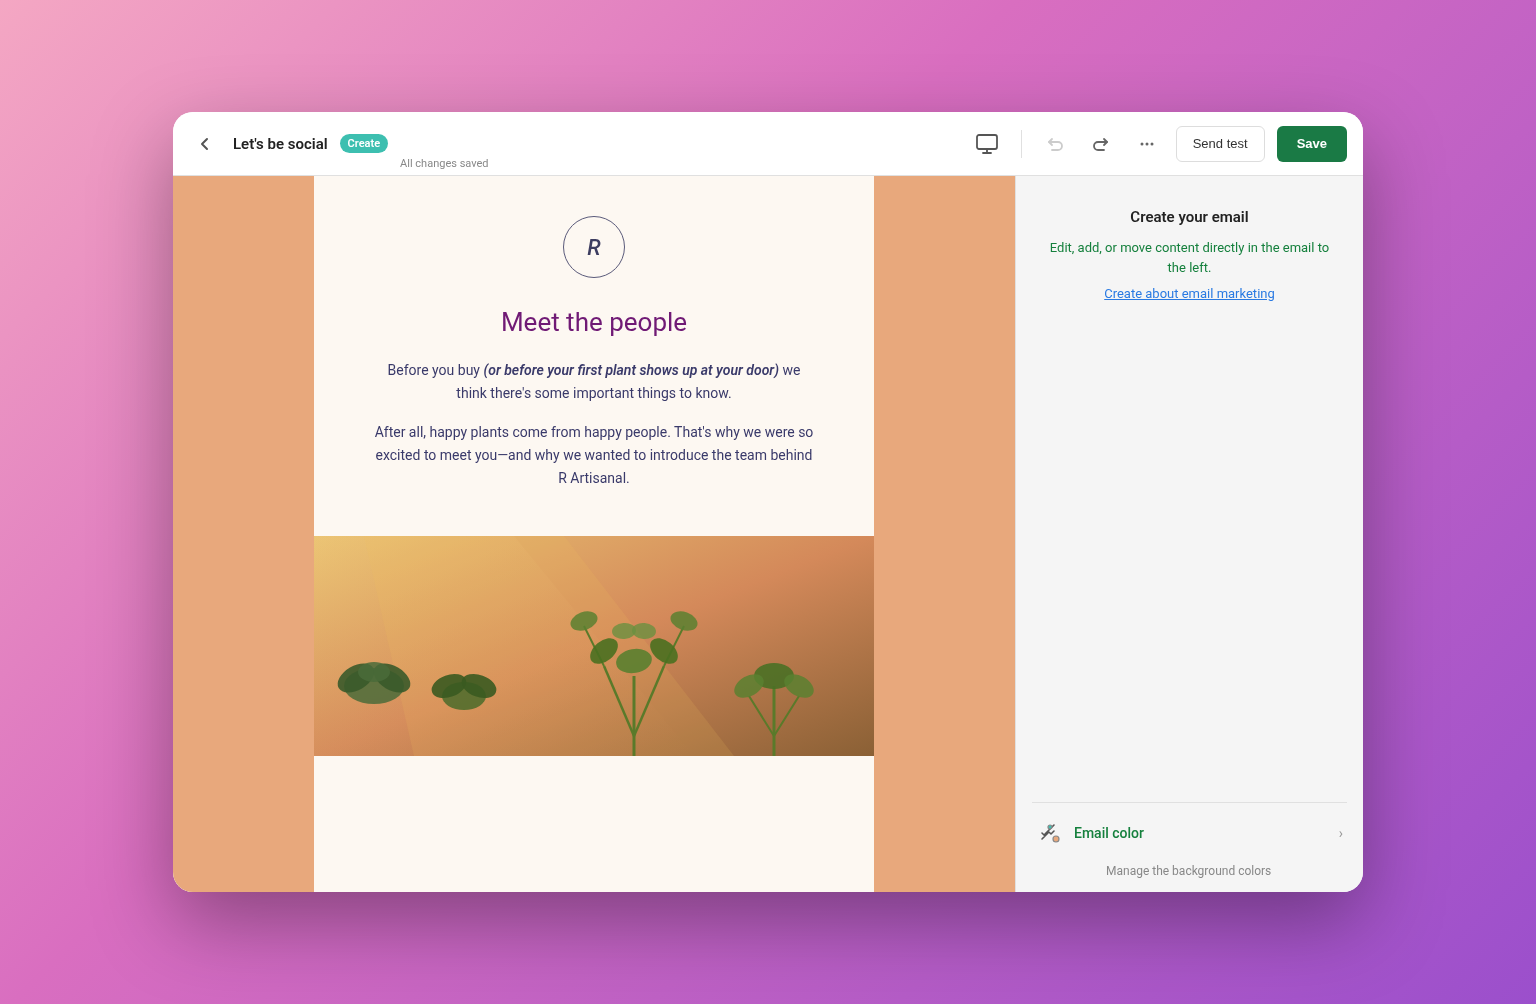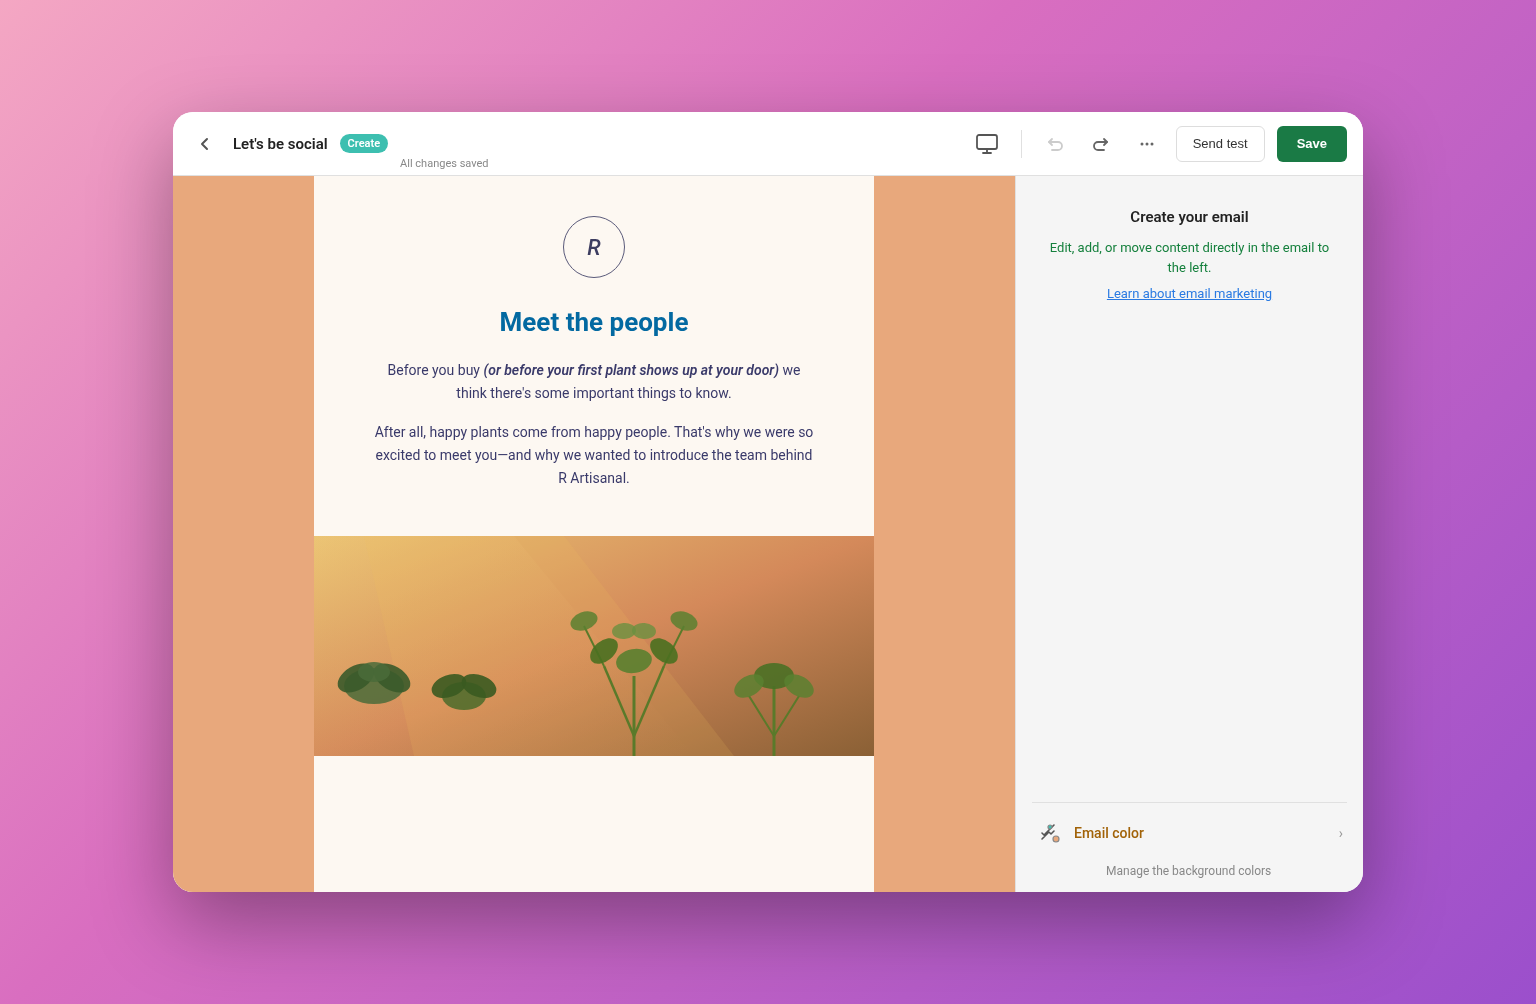--- a/index.html
+++ b/index.html
@@ -192,23 +192,23 @@
 
     .brand-logo-letter {
       font-size: 22px;
       font-weight: 500;
       color: #3d3d60;
       font-style: italic;
     }
 
     .email-headline {
       text-align: left;
-      color: #0369a1;
+      color: #701a75;
       font-size: 26px;
-      font-weight: 700;
+      font-weight: 400;
       line-height: 1.25;
       margin-bottom: 20px;
     }
 
     .email-body-text {
       text-align: center;
       color: #3a3a6a;
       font-size: 14px;
       line-height: 1.65;
       padding: 0 40px;
@@ -294,21 +294,21 @@
       align-items: center;
       justify-content: center;
       font-size: 18px;
       color: #555;
     }
 
     .email-color-label {
       flex: 1;
       font-size: 14px;
       font-weight: 500;
-      color: #a16207;
+      color: #15803d;
     }
 
     .chevron-right {
       font-size: 14px;
       color: #999;
     }
 
     .manage-colors-text {
       font-size: 12px;
       color: #888;
@@ -467,21 +467,21 @@
           </div>
 
         </div>
       </div>
     </div>
 
     <div class="right-panel">
       <div class="create-email-section">
         <div class="create-email-title">Create your email</div>
         <div class="create-email-desc">Edit, add, or move content directly in the email to the left.</div>
-        <a class="learn-link">Learn about email marketing</a>
+        <a class="learn-link">Create about email marketing</a>
       </div>
 
       <div style="flex:1"></div>
 
       <div class="panel-divider"></div>
 
       <div class="email-color-row">
         <div class="color-icon">
           <svg width="22" height="22" viewBox="0 0 22 22" fill="none" xmlns="http://www.w3.org/2000/svg">
             <path d="M3 17L6 14M6 14L9 11M6 14L3 11M15 3L12 6L9 9M9 9L12 12L15 9M9 9L6 12" stroke="#555" stroke-width="1.6" stroke-linecap="round" stroke-linejoin="round"></path>

